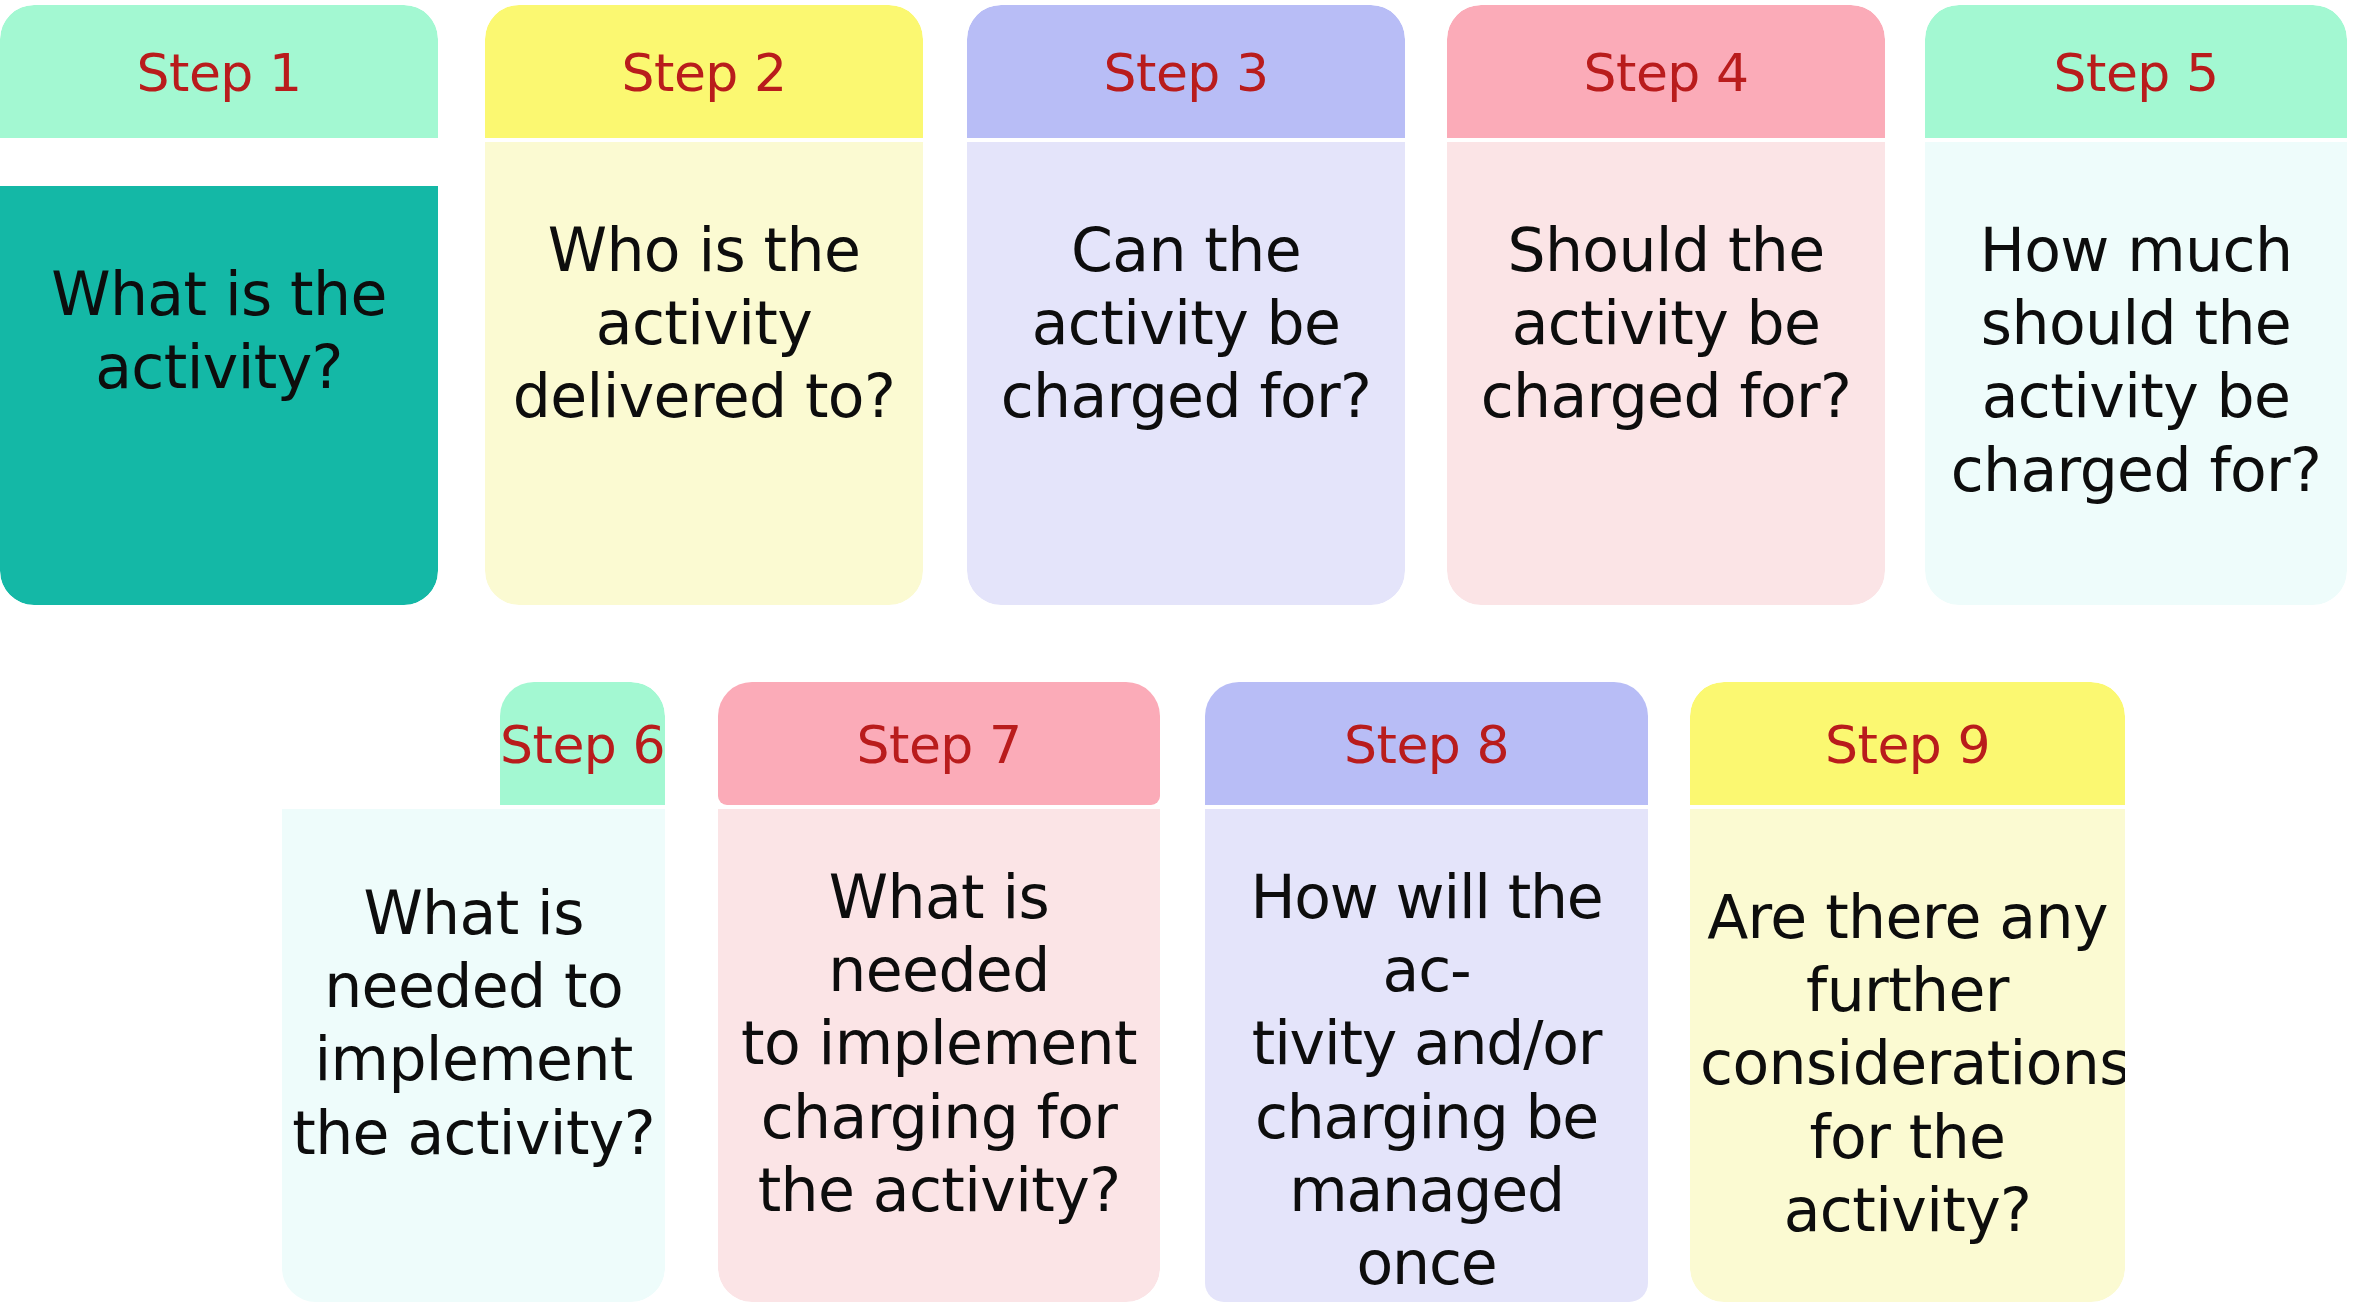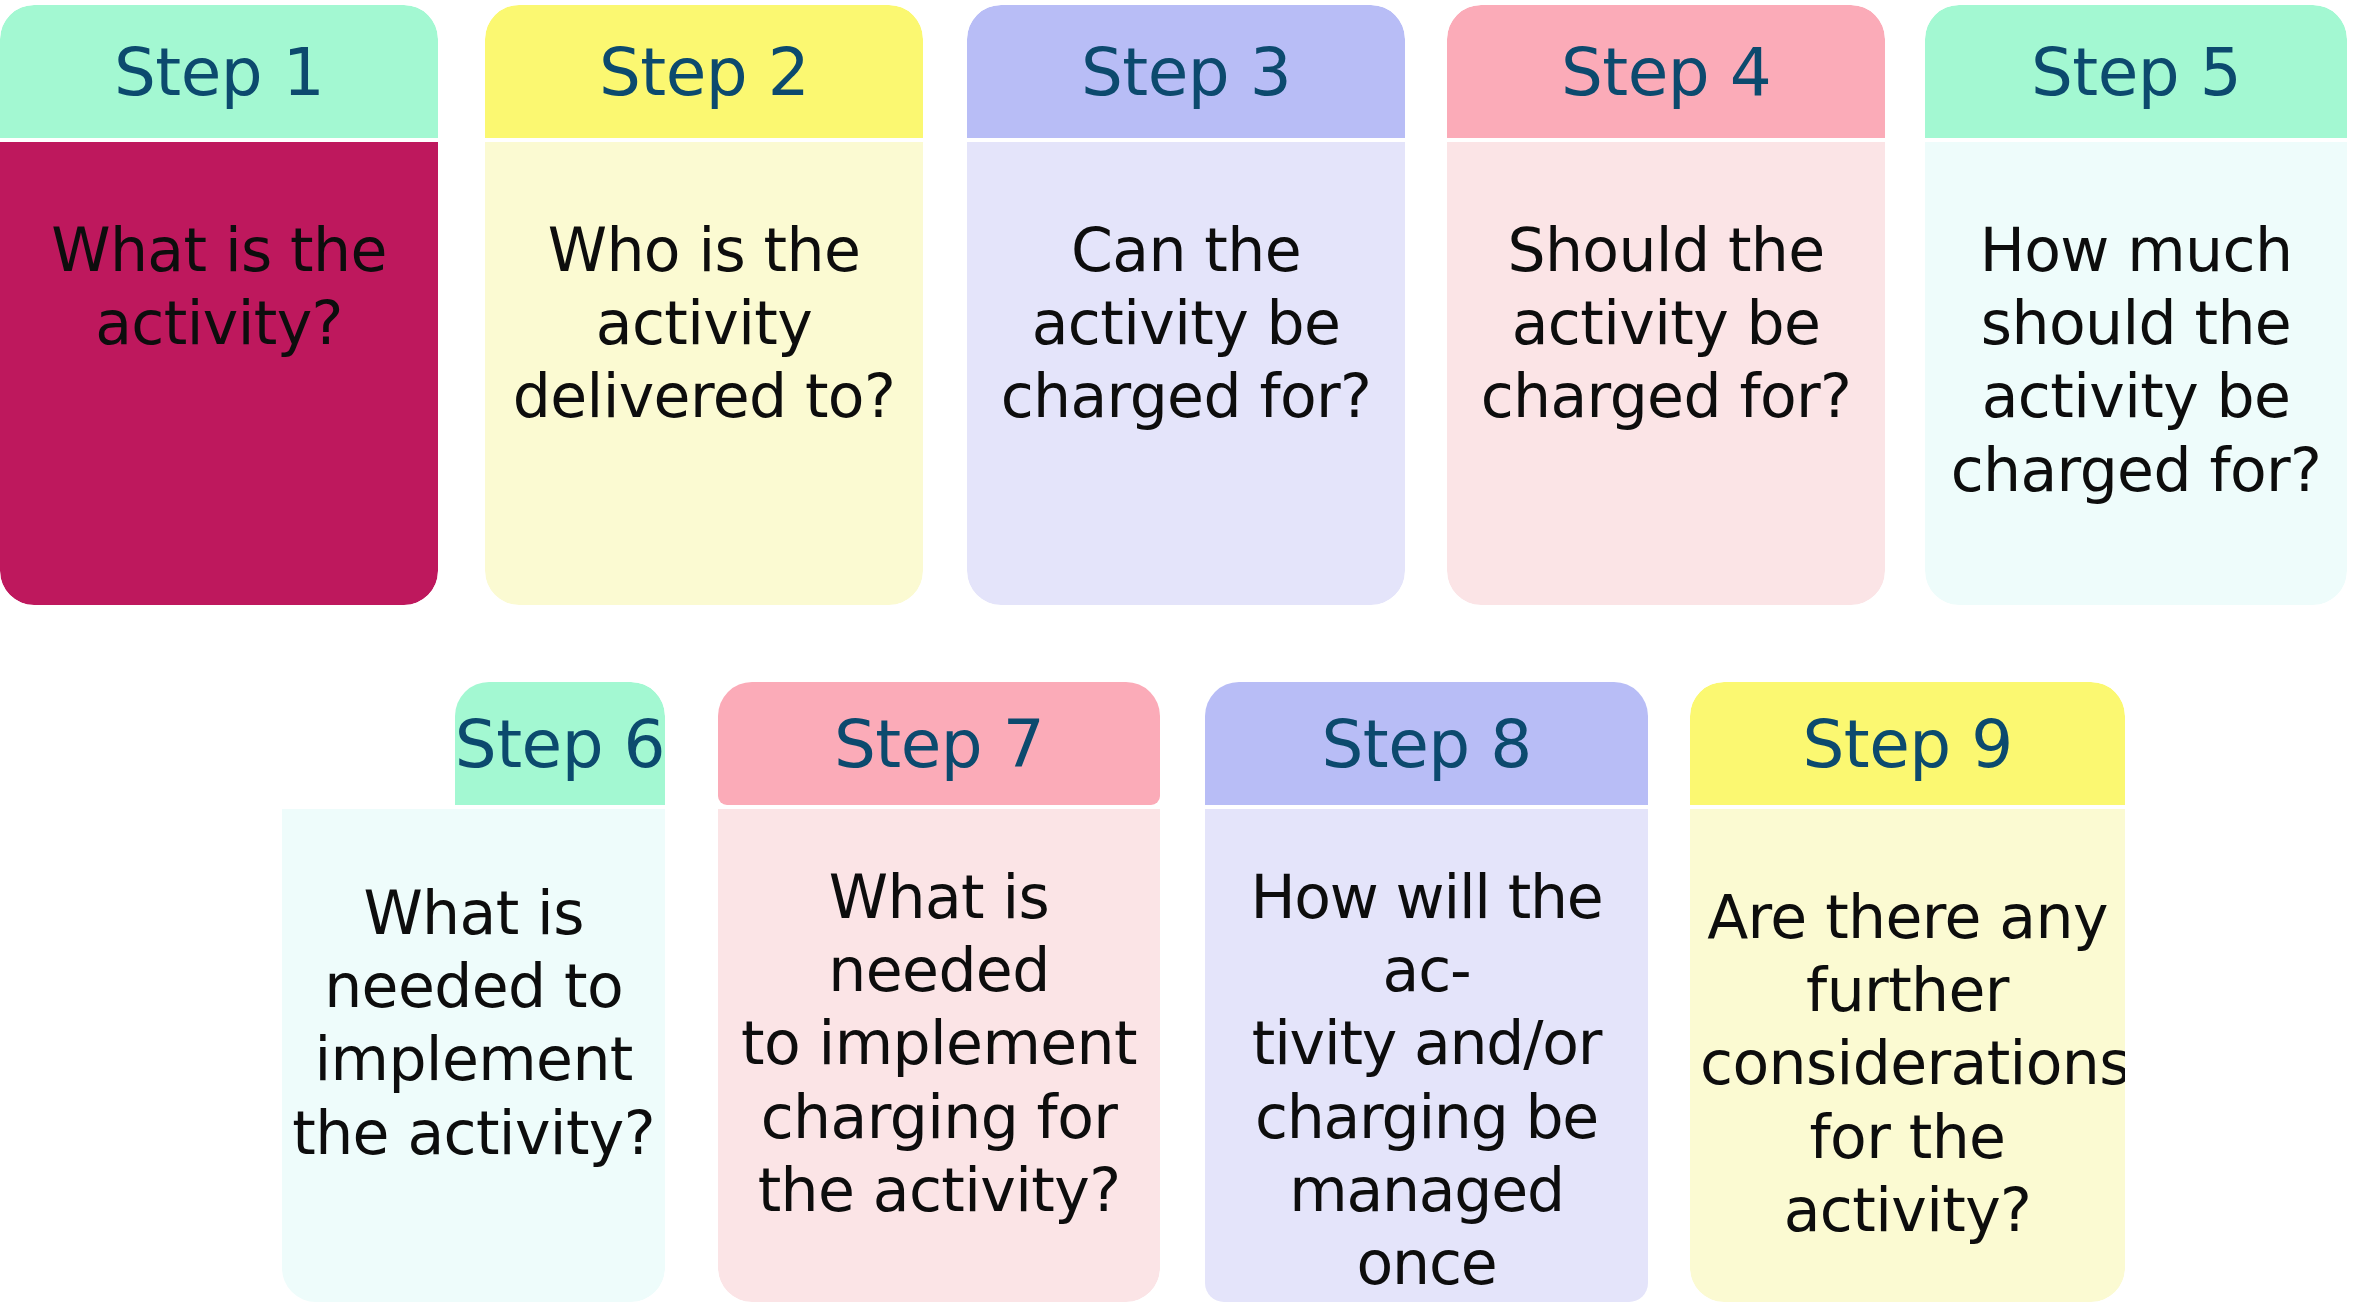--- a/index.html
+++ b/index.html
@@ -30,23 +30,23 @@
   .card-header {
     flex: 0 0 auto;
     display: flex;
     align-items: center;
     justify-content: center;
     border-top-left-radius: 34px;
     border-top-right-radius: 34px;
     box-sizing: border-box;
   }
   .card-title {
-    font-size: 66px;
+    font-size: 52px;
     line-height: 1.0;
-    color: #0c4a6e;
+    color: #b91c1c;
     font-weight: 400;
     letter-spacing: -0.5px;
     white-space: nowrap;
     padding-bottom: 6px;
   }
   .card-divider {
     flex: 0 0 auto;
     height: 4px;
     background: #ffffff;
   }
@@ -98,21 +98,21 @@
 
 <div class="board">
 
   <div class="row1">
 
     <div class="card" id="card-1">
       <div class="card-header" style="background: rgb(163, 248, 210);">
         <span class="card-title">Step 1</span>
       </div>
       <div class="card-divider"></div>
-      <div class="card-body" style="background: #be185d;">
+      <div class="card-body" style="background: #14b8a6; margin-top: 44px;">
         <span class="card-text">What is the
 activity?</span>
       </div>
     </div>
 
     <div class="card" id="card-2">
       <div class="card-header" style="background: rgb(251, 248, 113);">
         <span class="card-title">Step 2</span>
       </div>
       <div class="card-divider"></div>

